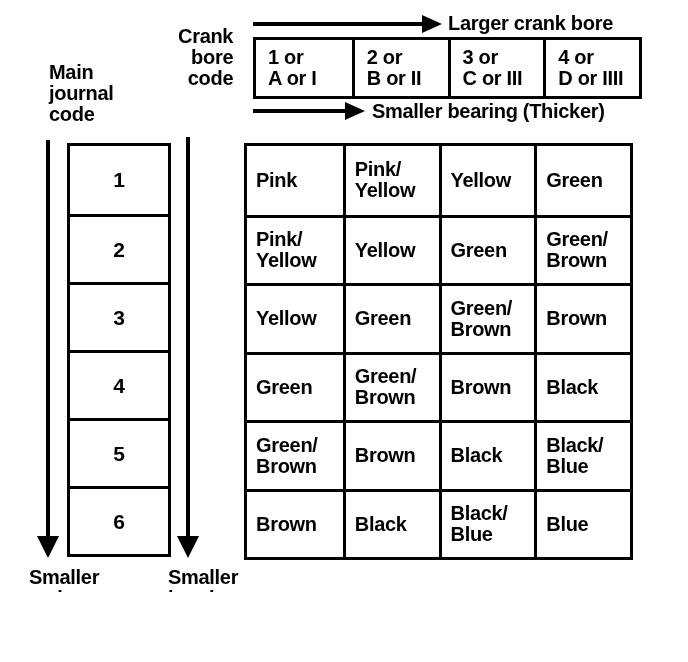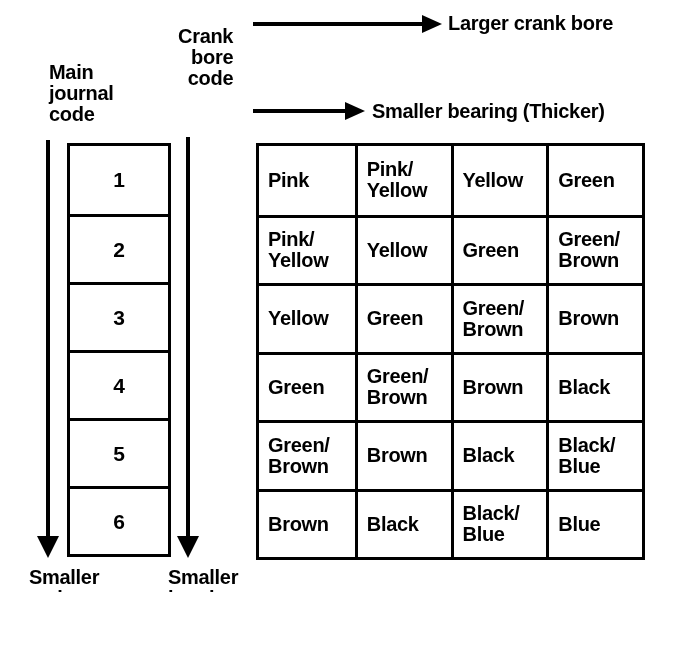--- a/index.html
+++ b/index.html
@@ -47,21 +47,21 @@
     border:3px solid #000; box-sizing:border-box;
     display:grid; grid-template-rows:repeat(6,1fr);
   }
   .jcell {
     border-top:3px solid #000; box-sizing:border-box;
     display:flex; align-items:center; justify-content:center; font-size:21px;
   }
   .jcell:first-child { border-top:none; }
   
   .color-table {
-    position:absolute; left:256px; top:143px; width:389px; height:417px;
+    position:absolute; left:244px; top:143px; width:389px; height:417px;
     border:3px solid #000; box-sizing:border-box;
     display:grid; grid-template-columns:repeat(4,1fr); grid-template-rows:repeat(6,1fr);
   }
   .ccell {
     border-left:3px solid #000; border-top:3px solid #000; box-sizing:border-box;
     display:flex; flex-direction:column; justify-content:center;
     padding-left:9px; font-size:20px; line-height:21px; white-space:pre-line;
     letter-spacing:-0.3px;
   }
   .ccell:nth-child(4n+1) { border-left:none; }
@@ -75,20 +75,30 @@
   <div class="harrow" style="left:253px; top:15px;">
     <div class="shaft" style="width:169px;"></div>
     <div class="head-right"></div>
   </div>
   <div class="lbl" style="left:448px; top:13px;">Larger crank bore</div>
 
   <div class="lbl" style="left:178px; top:26px;text-align:right;">Crank
 bore
 code</div>
 
+  <div class="header-table">
+    <div class="hcell">1 or
+A or I</div>
+    <div class="hcell">2 or
+B or II</div>
+    <div class="hcell">3 or
+C or III</div>
+    <div class="hcell">4 or
+D or IIII</div>
+  </div>
 
   <div class="harrow" style="left:253px; top:102px;">
     <div class="shaft" style="width:92px;"></div>
     <div class="head-right"></div>
   </div>
   <div class="lbl" style="left:372px; top:101px;">Smaller bearing (Thicker)</div>
 
   <div class="lbl" style="left:49px; top:62px;">Main
 journal
 code</div>

